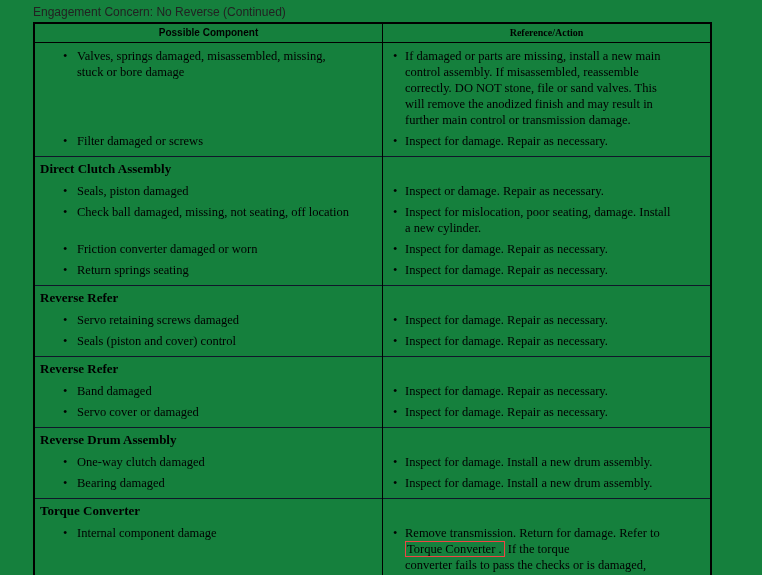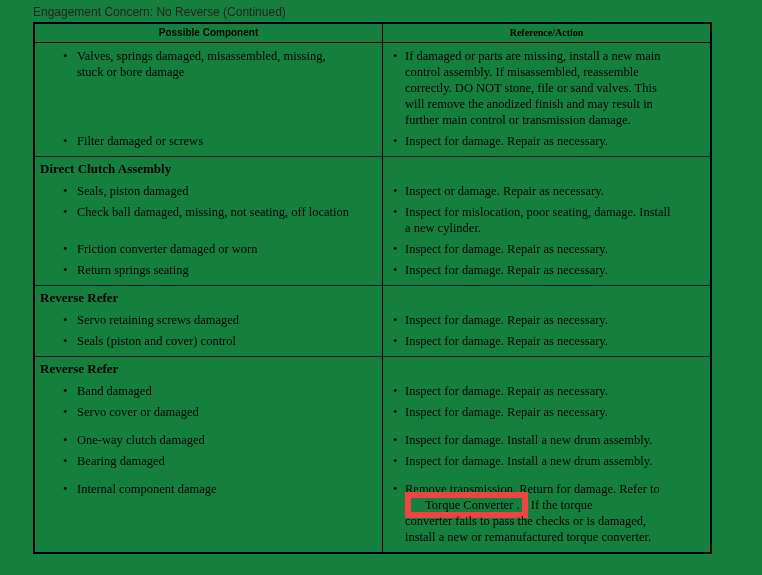--- a/index.html
+++ b/index.html
@@ -35,22 +35,22 @@
   .li {
     position:relative; margin:5px 0 0 0;
     white-space:pre-line;
   }
   td.c1 .li { padding-left:42px; padding-right:4px; }
   td.c1 .li .bullet { position:absolute; left:28px; top:0; }
   td.c2 .li { padding-left:22px; padding-right:4px; }
   td.c2 .li .bullet { position:absolute; left:10px; top:0; }
   tr.sec-end td .li { margin-bottom:7px; }
   .link-box {
-    border:6px solid #ef4444;
-    padding:0 2px 0 14px;
+    border:1px solid #ef4444;
+    padding:0 2px 0 1px;
   }
 </style>
 </head>
 <body>
 
 <div class="page">
   <div class="doc-title">Engagement Concern: No Reverse (Continued)</div>
   <table class="ref-table">
     <thead>
       <tr>
@@ -150,35 +150,43 @@
           </td>
         </tr>
         <tr class="sec-end">
           <td class="c1">
             <div class="li"><span class="bullet">•</span><span class="txt">Servo cover or damaged</span></div>
           </td>
           <td class="c2">
             <div class="li"><span class="bullet">•</span><span class="txt">Inspect for damage. Repair as necessary.</span></div>
           </td>
         </tr>
+        <tr class="sec">
+          <td class="c1 sec-head">Reverse Drum Assembly</td>
+          <td class="c2"></td>
+        </tr>
         <tr>
           <td class="c1">
             <div class="li"><span class="bullet">•</span><span class="txt">One-way clutch damaged</span></div>
           </td>
           <td class="c2">
             <div class="li"><span class="bullet">•</span><span class="txt">Inspect for damage. Install a new drum assembly.</span></div>
           </td>
         </tr>
         <tr class="sec-end">
           <td class="c1">
             <div class="li"><span class="bullet">•</span><span class="txt">Bearing damaged</span></div>
           </td>
           <td class="c2">
             <div class="li"><span class="bullet">•</span><span class="txt">Inspect for damage. Install a new drum assembly.</span></div>
           </td>
+        </tr>
+        <tr class="sec">
+          <td class="c1 sec-head">Torque Converter</td>
+          <td class="c2"></td>
         </tr>
         <tr class="sec-end">
           <td class="c1">
             <div class="li"><span class="bullet">•</span><span class="txt">Internal component damage</span></div>
           </td>
           <td class="c2">
             <div class="li"><span class="bullet">•</span><span class="txt">Remove transmission. Return for damage. Refer to
 </span><span class="link-box">Torque Converter .</span><span class="txt"> If the torque
 converter fails to pass the checks or is damaged,
 install a new or remanufactured torque converter.</span></div>

